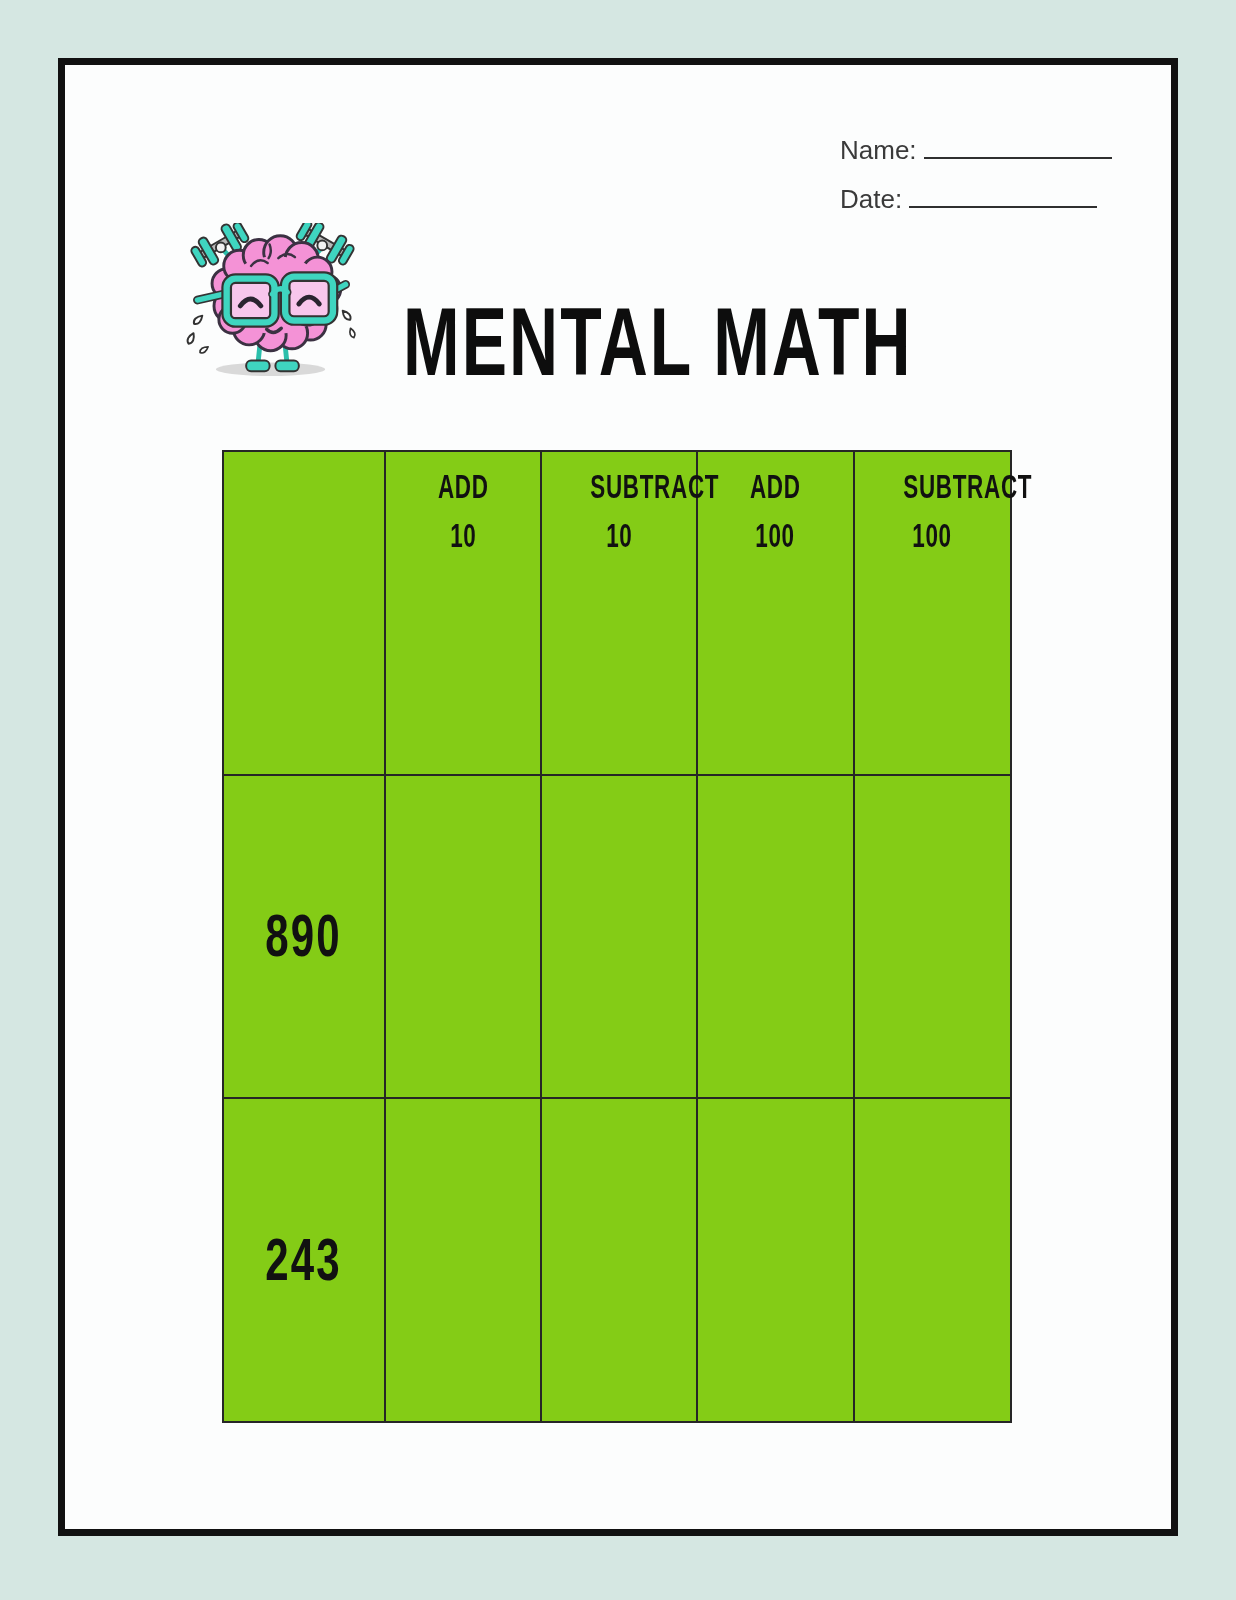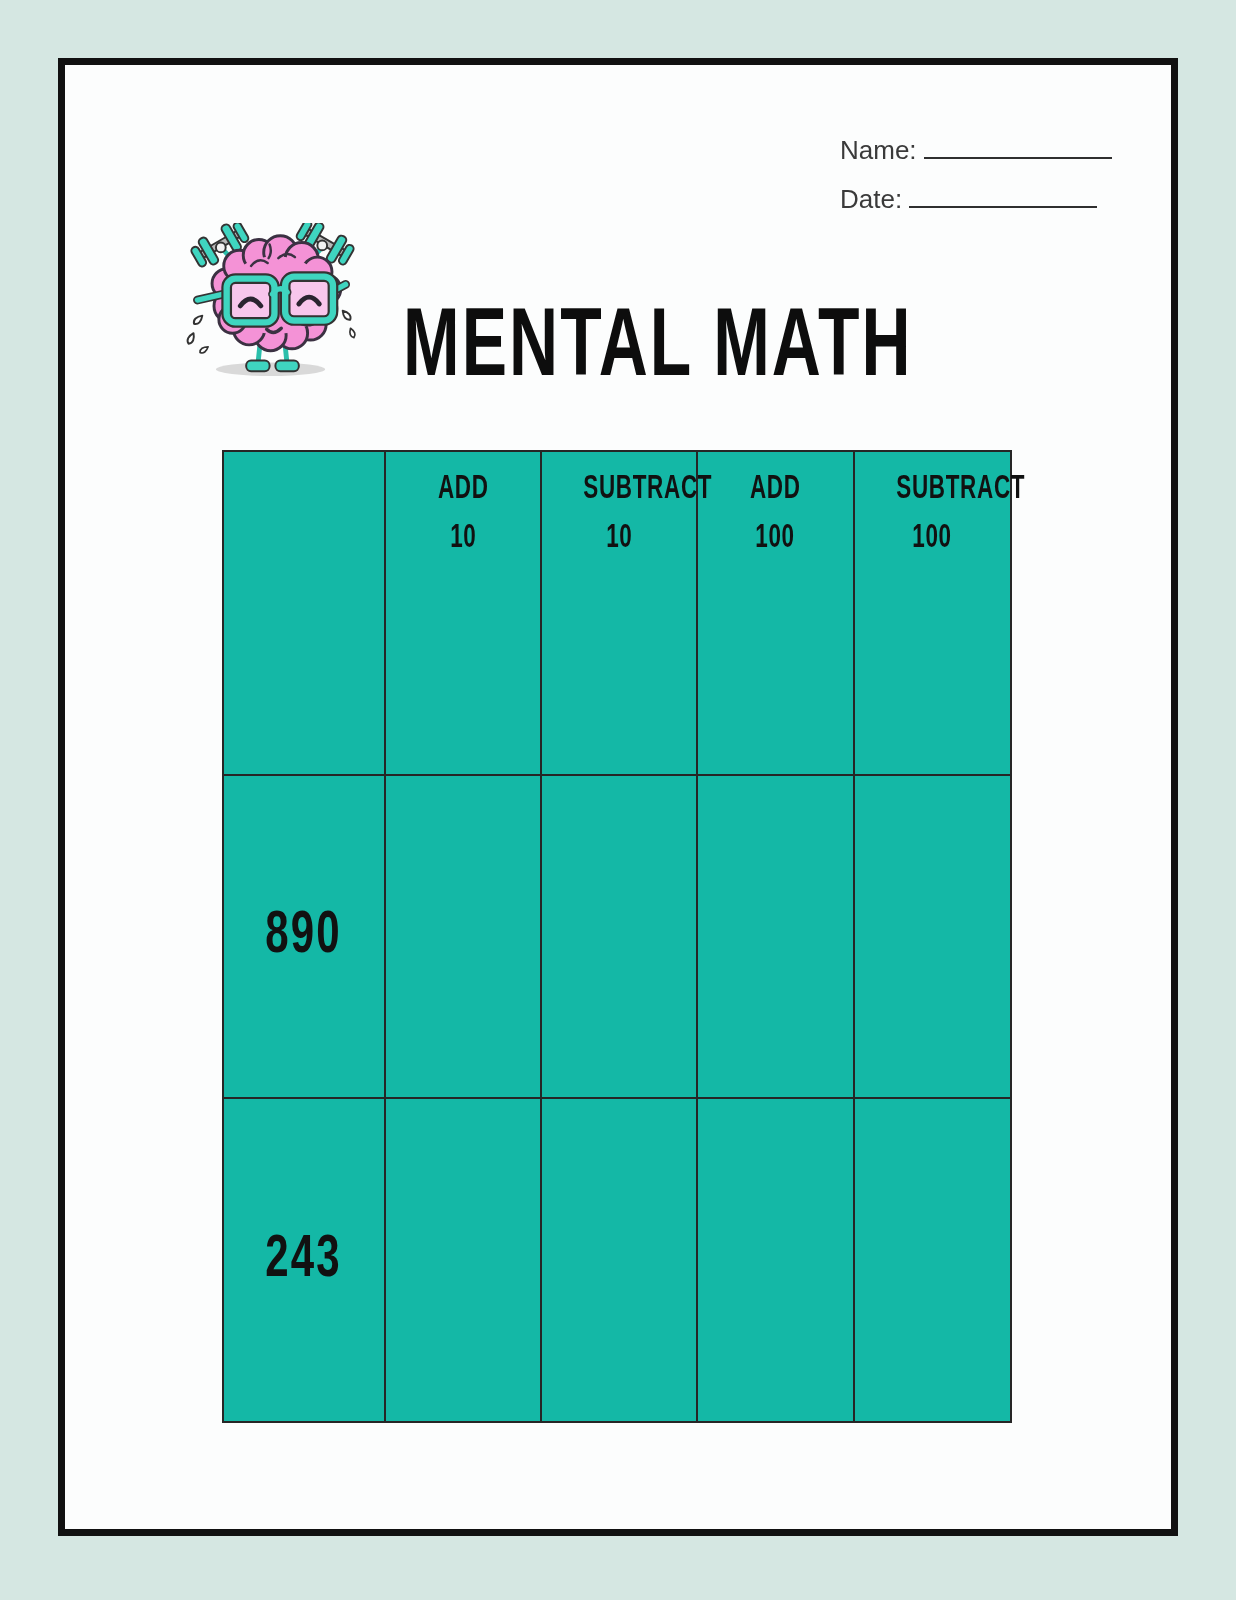--- a/index.html
+++ b/index.html
@@ -41,21 +41,21 @@
   .instructions .condense-sub {
     display:inline-block; transform:scaleX(0.84); transform-origin:center;
     letter-spacing:0.5px;
   }
   
   .grid {
     position:absolute; left:157px; top:385px;
     width:788px; height:973px;
     border-collapse:collapse; table-layout:fixed;
   }
-  .grid th, .grid td { border:2px solid #262626; padding:11px; background:#14b8a6; }
+  .grid th, .grid td { border:2px solid #262626; padding:18px; background:#84cc16; }
   .grid tr { height:139px; }
   .grid th { vertical-align:top; padding-top:18px; font-weight:700; }
   .hline { text-align:center; line-height:1; }
   .hline + .hline { margin-top:16px; }
   .cond {
     display:inline-block; transform:scaleX(0.68); transform-origin:center;
     font-weight:700; font-size:33px; letter-spacing:1px; color:#111; white-space:nowrap;
   }
   td.row-label { text-align:center; vertical-align:middle; padding-bottom:20px; }
   .num {

